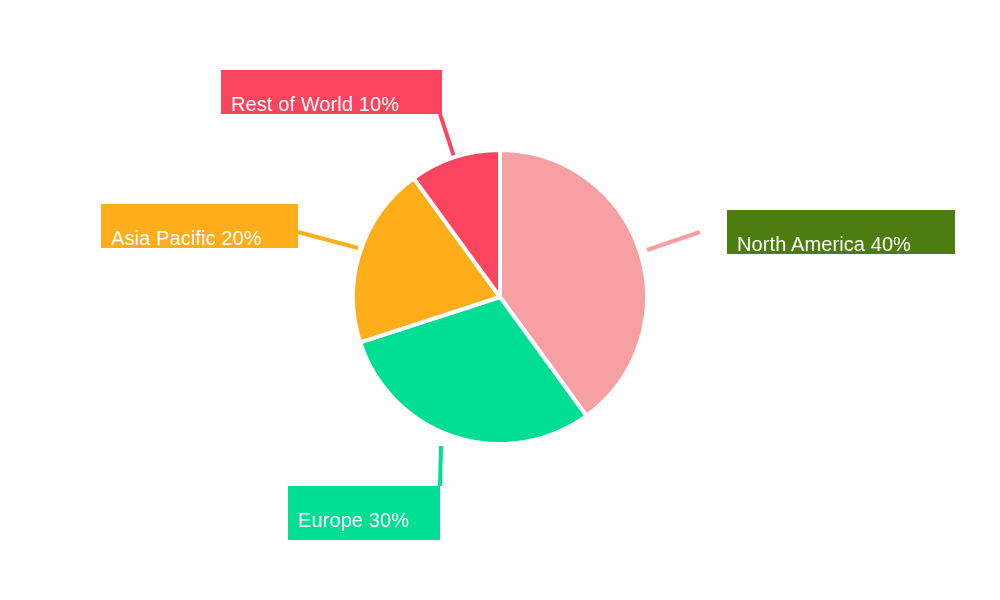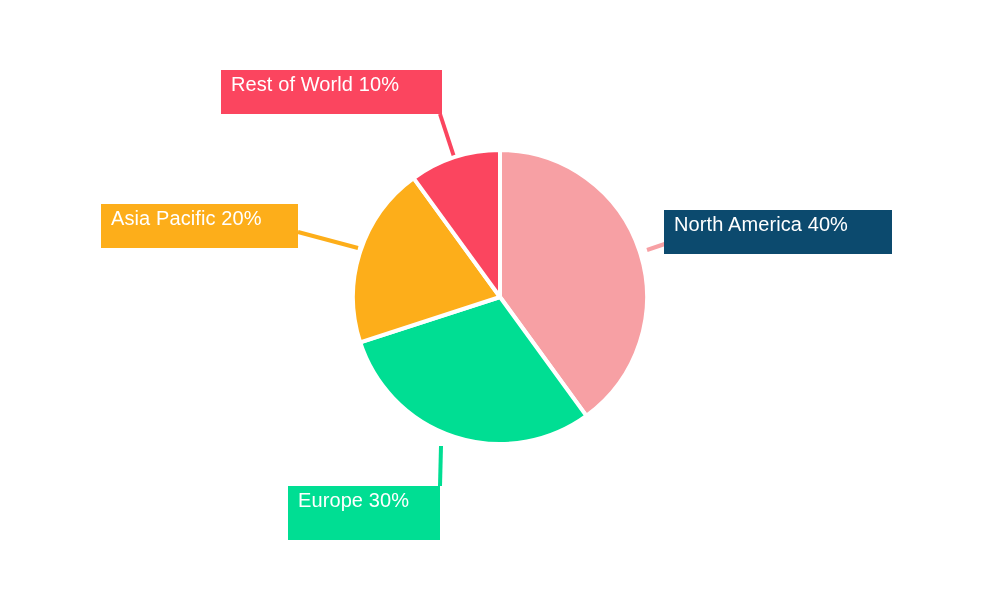--- a/index.html
+++ b/index.html
@@ -29,21 +29,21 @@
     display: block;
   }
   .slice-label {
     position: absolute;
     box-sizing: border-box;
     color: #ffffff;
     font-family: "Liberation Sans", sans-serif;
     font-size: 20px;
     line-height: 20px;
     white-space: nowrap;
-    padding: 4px 10px 12px 10px;
+    padding: 24px 10px 12px 10px;
     letter-spacing: 0.1px;
   }
 </style>
 </head>
 <body>
 
 <div id="chart-root">
 
   <svg id="pie-svg" viewBox="0 0 1000 600">
     <g id="leader-lines-group">
@@ -54,19 +54,19 @@
       </g>
     <g id="slices-group">
         <path d="M 500 297 L 500.00 150.00 A 147 147 0 0 1 586.40 415.93 Z" fill="#F7A0A4" stroke="#FFFFFF" stroke-width="4" stroke-linejoin="round"></path>
         <path d="M 500 297 L 586.40 415.93 A 147 147 0 0 1 360.19 342.43 Z" fill="#00DE93" stroke="#FFFFFF" stroke-width="4" stroke-linejoin="round"></path>
         <path d="M 500 297 L 360.19 342.43 A 147 147 0 0 1 413.60 178.07 Z" fill="#FDAE1A" stroke="#FFFFFF" stroke-width="4" stroke-linejoin="round"></path>
         <path d="M 500 297 L 413.60 178.07 A 147 147 0 0 1 500.00 150.00 Z" fill="#FB455F" stroke="#FFFFFF" stroke-width="4" stroke-linejoin="round"></path>
       </g>
   </svg>
 
   <div id="labels-layer">
-      <div class="slice-label" style="left: 664px; top: 210px; width: 228px; height: 44px; background: #0c4a6e;">North America 40%</div>
+      <div class="slice-label" style="left: 727px; top: 210px; width: 228px; height: 44px; background: #4d7c0f;">North America 40%</div>
       <div class="slice-label" style="left: 288px; top: 486px; width: 152px; height: 54px; background: rgb(0, 222, 147);">Europe 30%</div>
       <div class="slice-label" style="left: 101px; top: 204px; width: 197px; height: 44px; background: rgb(253, 174, 26);">Asia Pacific 20%</div>
       <div class="slice-label" style="left: 221px; top: 70px; width: 221px; height: 44px; background: rgb(251, 69, 95);">Rest of World 10%</div>
     </div>
 
 </div>
 
 </body></html>

